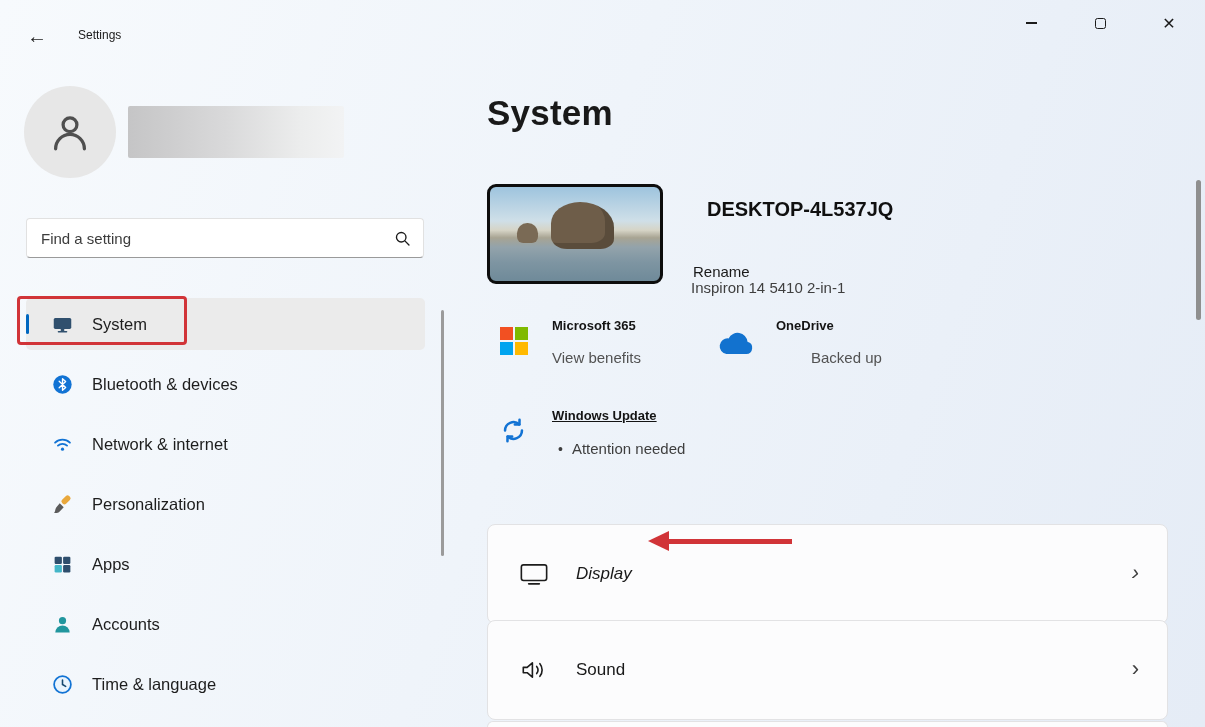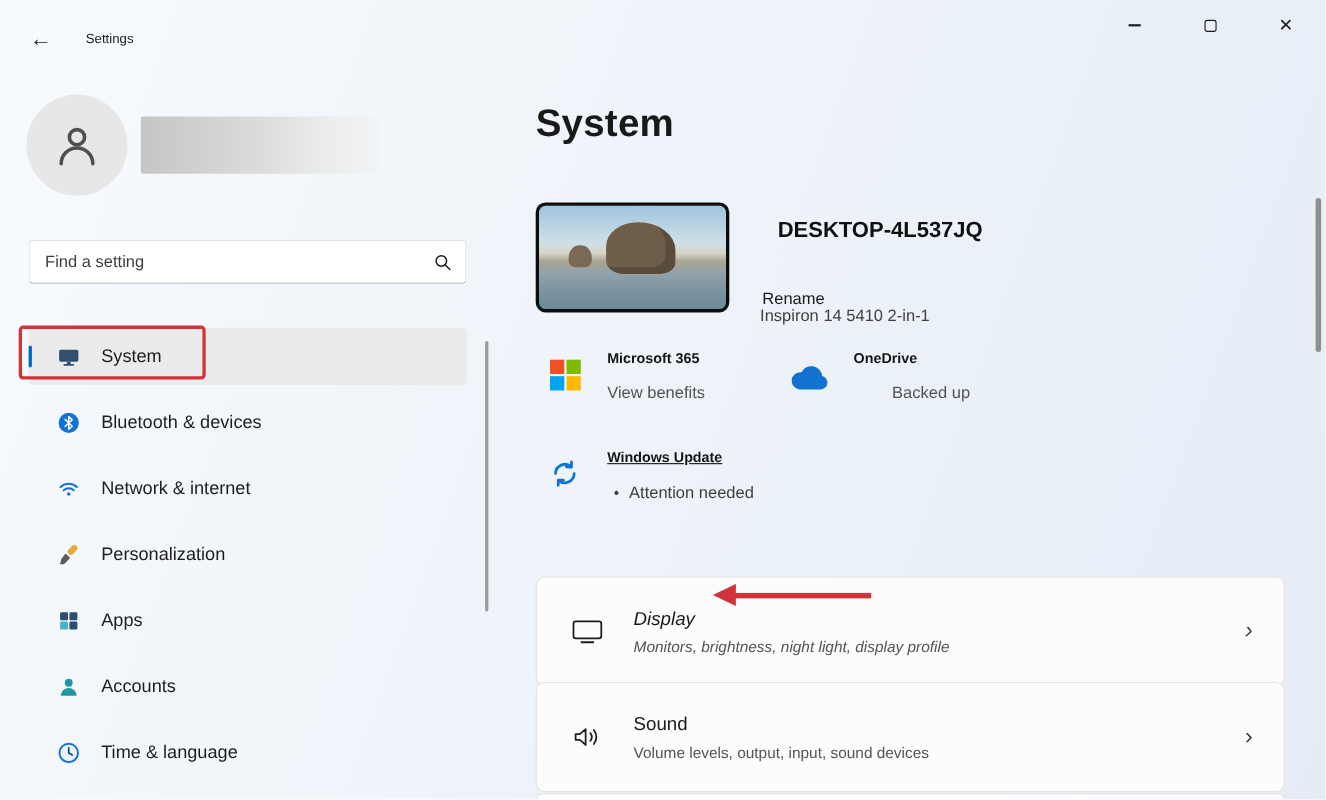--- a/index.html
+++ b/index.html
@@ -235,36 +235,34 @@
 
   <div class="card card-1">
     <span class="card-icon">
       <svg width="30" height="26" viewBox="0 0 28 24" fill="none" stroke="#1c1c1c" stroke-width="1.5" stroke-linecap="round">
           <rect x="2.2" y="3.5" width="23.6" height="14.5" rx="2"></rect>
           <path d="M9 21.2 h10"></path>
         </svg>
     </span>
     <div class="card-text">
       <div class="card-title">Display</div>
-      <div class="card-sub">Monitors, brightness, night light, display profile</div>
     </div>
     <span class="chev">›</span>
   </div>
 
   <div class="card card-2">
     <span class="card-icon">
       <svg width="30" height="26" viewBox="0 0 28 24" fill="none" stroke="#1c1c1c" stroke-width="1.5" stroke-linecap="round" stroke-linejoin="round">
           <path d="M4 9.5 v5 h3.6 l4.9 4.2 V5.3 L7.6 9.5 Z"></path>
           <path d="M16.5 8.7 a5.4 5.4 0 0 1 0 6.6"></path>
           <path d="M19.5 6.1 a9.4 9.4 0 0 1 0 11.8"></path>
         </svg>
     </span>
     <div class="card-text">
       <div class="card-title">Sound</div>
-      <div class="card-sub">Volume levels, output, input, sound devices</div>
     </div>
     <span class="chev">›</span>
   </div>
 
   <div class="card card-3"></div>
 
   <span class="arrow-shaft"></span>
   <span class="arrow-head"></span>
 
   <div class="main-scroll"></div>

